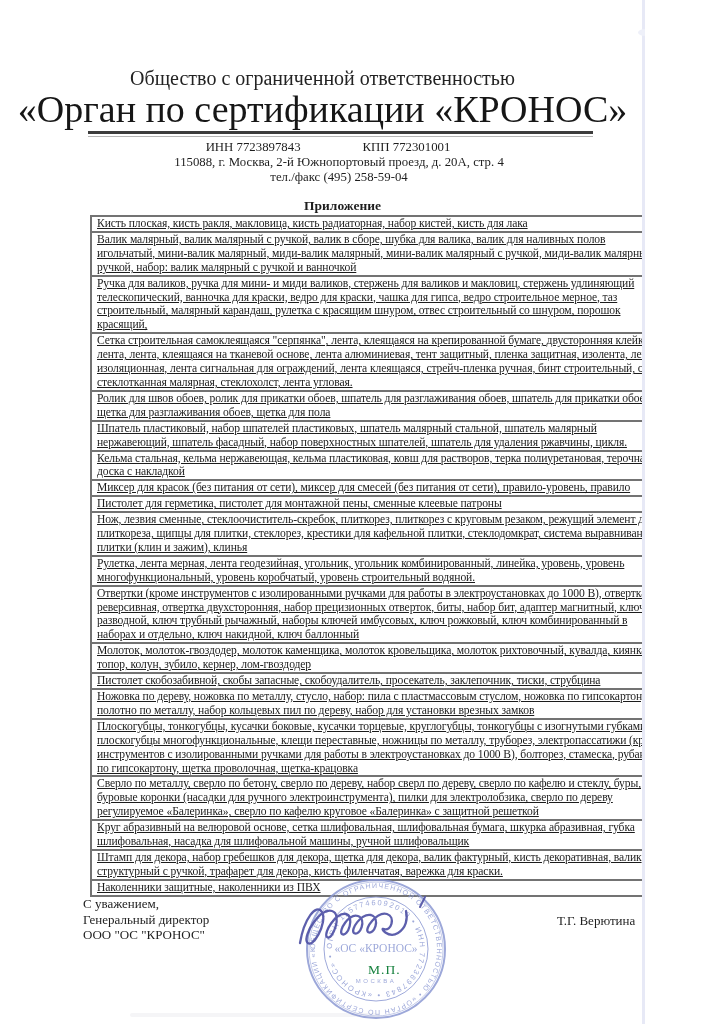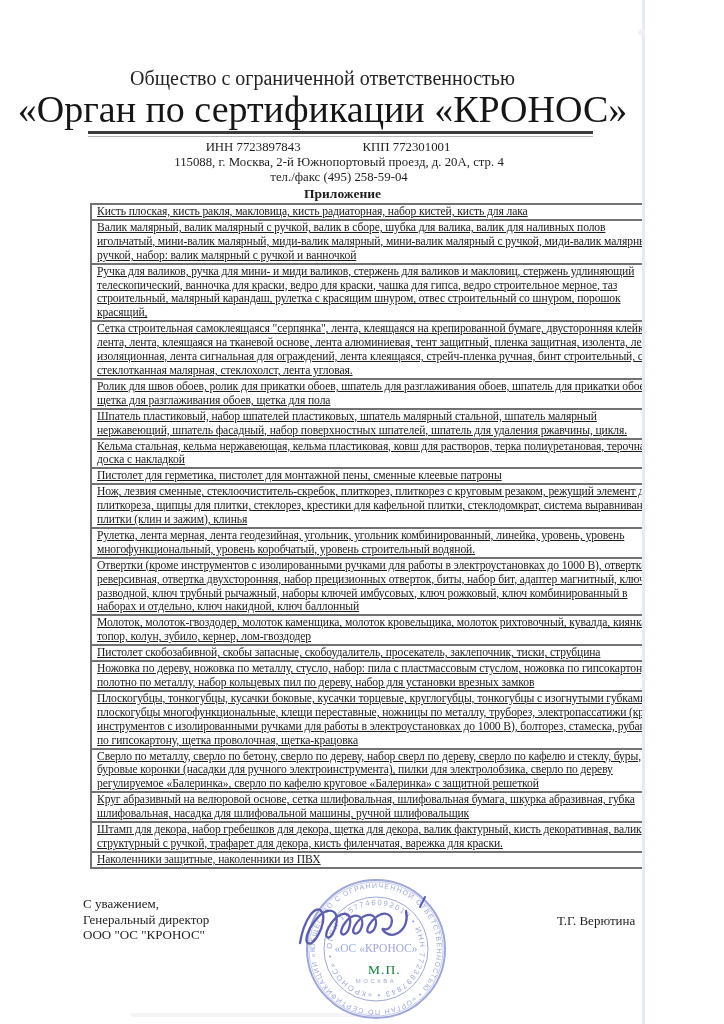--- a/index.html
+++ b/index.html
@@ -9,21 +9,21 @@
   }
   .edge-right{position:absolute;right:0;top:0;width:3px;height:1024px;background:#e7e9f6;}
   .smudge-tr{position:absolute;left:638px;top:29px;width:14px;height:7px;background:#eef0f9;border-radius:50%;}
   
   .hdr{ text-align:center; padding-top:66px; }
   .org-type{font-size:20px;line-height:24px;color:#232323;}
   .org-name{font-size:38px;line-height:34px;color:#161616;margin-top:2px;}
   .rule{margin:5px 52px 3px 88px;height:2px;border-top:3px solid #3c3c3c;border-bottom:1px solid #b5b5b5;}
   .reg-line{display:flex;justify-content:center;gap:62px;font-size:12.8px;line-height:15px;padding-left:11px;}
   .addr,.phone{font-size:12.8px;line-height:15px;margin-left:33px;}
-  .attachment{font-size:13.5px;line-height:15px;font-weight:bold;margin-top:1px;padding-left:40px;}
+  .attachment{font-size:13.5px;line-height:15px;font-weight:bold;margin-top:13px;padding-left:40px;}
   
   table.doc-table{
     border-collapse:collapse;margin-left:90px;margin-top:2px;width:582px;
     table-layout:fixed;
   }
   table.doc-table td{
     border:2px solid #737373;padding:0 5px;font-size:11.6px;line-height:13.9px;
     color:#1c1c1c;letter-spacing:-0.1px;text-decoration:underline;
   }
   
@@ -69,20 +69,23 @@
           <td>Сетка строительная самоклеящаяся "серпянка", лента, клеящаяся на крепированной бумаге, двусторонняя клейкая лента, лента, клеящаяся на тканевой основе, лента алюминиевая, тент защитный, пленка защитная, изолента, лента изоляционная, лента сигнальная для ограждений, лента клеящаяся, стрейч-пленка ручная, бинт строительный, сетка стеклотканная малярная, стеклохолст, лента угловая.</td>
         </tr>
         <tr>
           <td>Ролик для швов обоев, ролик для прикатки обоев, шпатель для разглаживания обоев, шпатель для прикатки обоев, щетка для разглаживания обоев, щетка для пола</td>
         </tr>
         <tr>
           <td>Шпатель пластиковый, набор шпателей пластиковых, шпатель малярный стальной, шпатель малярный нержавеющий, шпатель фасадный, набор поверхностных шпателей, шпатель для удаления ржавчины, цикля.</td>
         </tr>
         <tr>
           <td>Кельма стальная, кельма нержавеющая, кельма пластиковая, ковш для растворов, терка полиуретановая, терочная доска с накладкой</td>
+        </tr>
+        <tr>
+          <td>Миксер для красок (без питания от сети), миксер для смесей (без питания от сети), правило-уровень, правило</td>
         </tr>
         <tr>
           <td>Пистолет для герметика, пистолет для монтажной пены, сменные клеевые патроны</td>
         </tr>
         <tr>
           <td>Нож, лезвия сменные, стеклоочиститель-скребок, плиткорез, плиткорез с круговым резаком, режущий элемент для плиткореза, щипцы для плитки, стеклорез, крестики для кафельной плитки, стеклодомкрат, система выравнивания плитки (клин и зажим), клинья</td>
         </tr>
         <tr>
           <td>Рулетка, лента мерная, лента геодезийная, угольник, угольник комбинированный, линейка, уровень, уровень многофункциональный, уровень коробчатый, уровень строительный водяной.</td>
         </tr>

